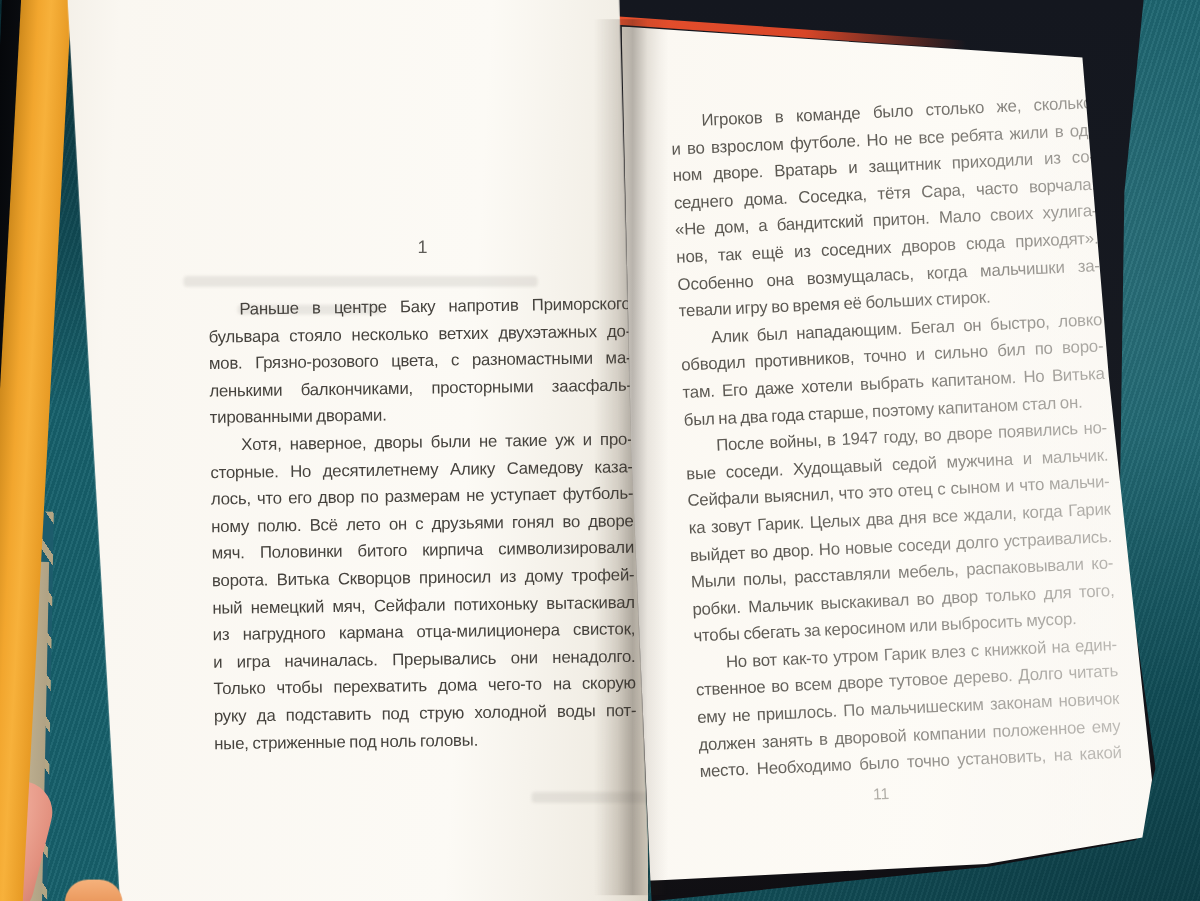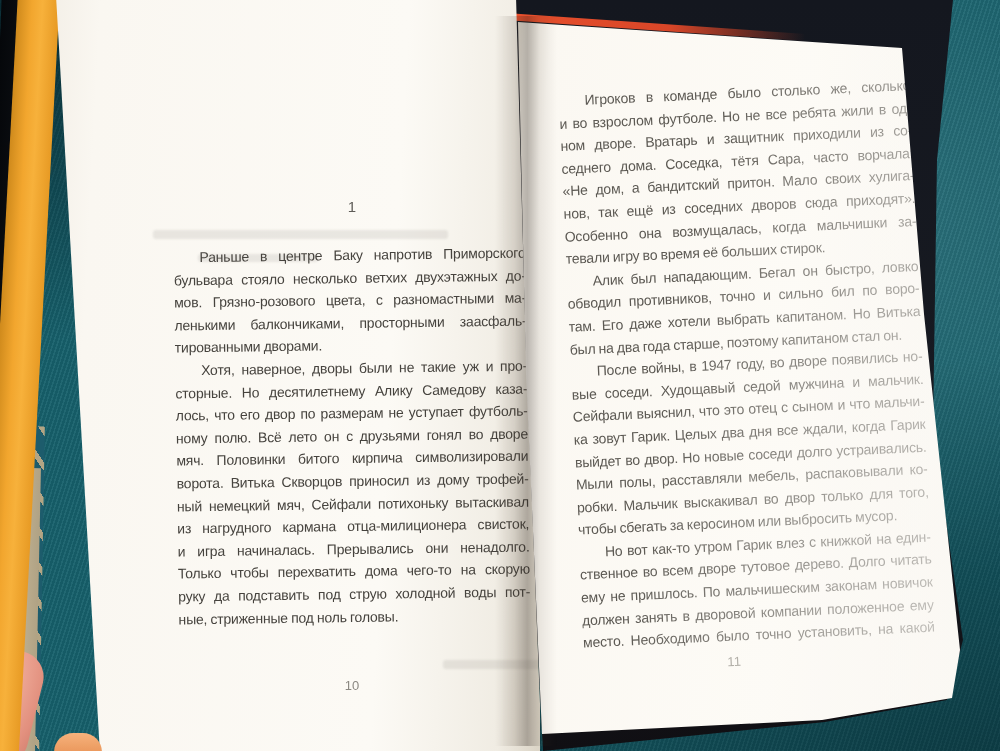--- a/index.html
+++ b/index.html
@@ -110,21 +110,20 @@
         <div class="line">ному полю. Всё лето он с друзьями гонял во дворе</div>
         <div class="line">мяч. Половинки битого кирпича символизировали</div>
         <div class="line">ворота. Витька Скворцов приносил из дому трофей-</div>
         <div class="line">ный немецкий мяч, Сейфали потихоньку вытаскивал</div>
         <div class="line">из нагрудного кармана отца-милиционера свисток,</div>
         <div class="line">и игра начиналась. Прерывались они ненадолго.</div>
         <div class="line">Только чтобы перехватить дома чего-то на скорую</div>
         <div class="line">руку да подставить под струю холодной воды пот-</div>
         <div class="line pend">ные, стриженные под ноль головы.</div>
       </div>
-    <div class="pagenum pagenum-left">10</div>
   </div>
 
   <div class="page page-right">
     <div class="textcol text-right">
         <div class="line first">Игроков в команде было столько же, сколько</div>
         <div class="line">и во взрослом футболе. Но не все ребята жили в од-</div>
         <div class="line">ном дворе. Вратарь и защитник приходили из со-</div>
         <div class="line">седнего дома. Соседка, тётя Сара, часто ворчала:</div>
         <div class="line">«Не дом, а бандитский притон. Мало своих хулига-</div>
         <div class="line">нов, так ещё из соседних дворов сюда приходят».</div>

